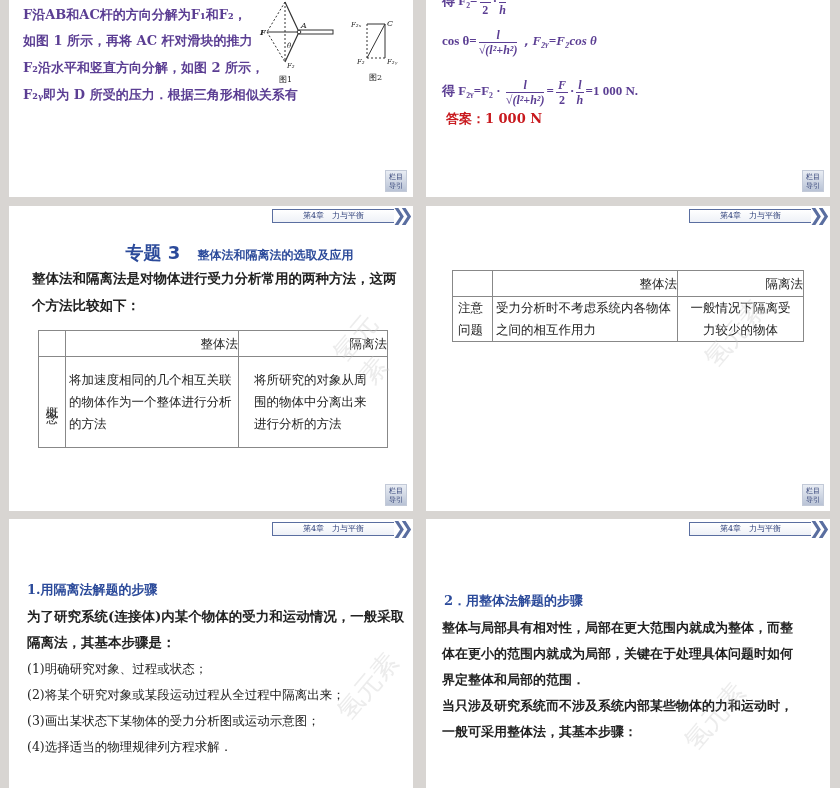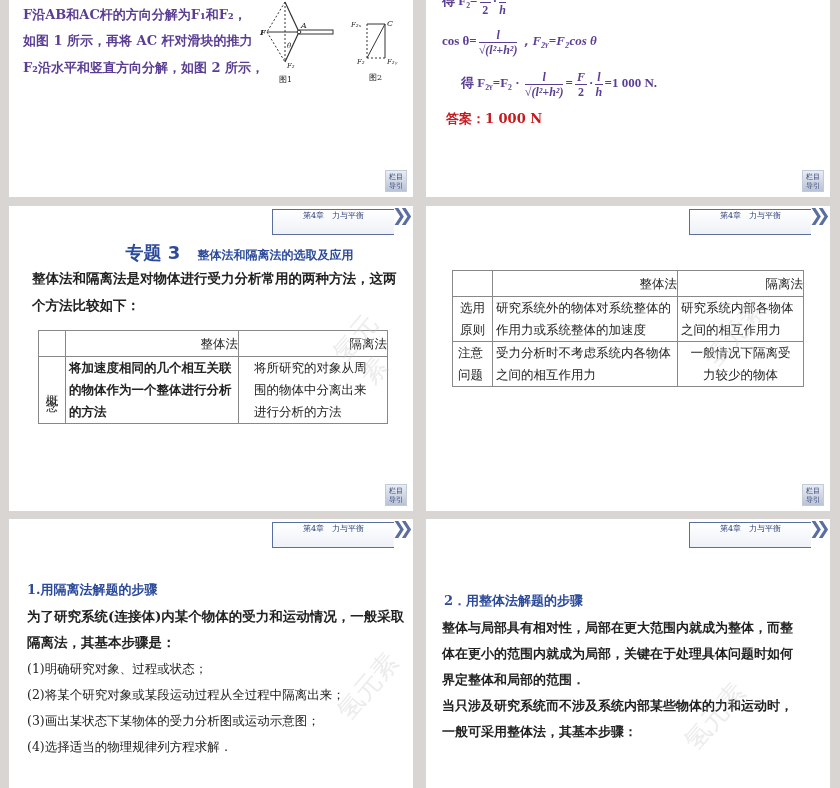--- a/index.html
+++ b/index.html
@@ -6,21 +6,21 @@
   html, body { width: 840px; height: 788px; overflow: hidden; background: #d8d5d2; }
   body { position: relative; font-family: "DejaVu Serif", "Liberation Serif", serif; }
   .slide { position: absolute; background: #ffffff; overflow: hidden; }
   .s1 { left: 9px;   top: -6px;  width: 404px; height: 203px; }
   .s2 { left: 426px; top: -6px;  width: 404px; height: 203px; }
   .s3 { left: 9px;   top: 206px; width: 404px; height: 305px; }
   .s4 { left: 426px; top: 206px; width: 404px; height: 305px; }
   .s5 { left: 9px;   top: 519px; width: 404px; height: 275px; }
   .s6 { left: 426px; top: 519px; width: 404px; height: 275px; }
 
-  .chapter-tag { position: absolute; top: 3px; left: 263px; width: 122px; height: 26px;
+  .chapter-tag { position: absolute; top: 3px; left: 263px; width: 122px; height: 14px;
     border: 1.5px solid #5a6ea0; border-right: none; background: linear-gradient(#ffffff,#eef1f7);
     font-size: 8px; color: #2b3d78; text-align: center; line-height: 12px; font-family: "DejaVu Serif", serif; }
   .chapter-arrows { position: absolute; top: 0px; left: 383px; font-size: 17px; color: #5a6ea0; letter-spacing: -7px; line-height: 18px; }
 
   .nav-btn { position: absolute; width: 22px; height: 22px; right: 6px; bottom: 5px;
     background: linear-gradient(#e9edf4,#b9c3d6); border: 1px solid #c3cad8; font-size: 7px; line-height: 9px; color: #2d3c73;
     text-align: center; padding-top: 2px; font-family: "DejaVu Sans", sans-serif; }
 
   .purple { color: #5b3e93; font-weight: bold; }
   .txt { font-size: 13px; line-height: 25px; position: absolute; }
@@ -45,20 +45,21 @@
   .blue-h { color: #2b4a9a; font-size: 13px; font-weight: bold; position: absolute; }
   .watermark { position: absolute; color: rgba(200,200,200,0.35); font-size: 26px; transform: rotate(-50deg); font-family: "DejaVu Sans", sans-serif; pointer-events: none; }
 </style>
 </head>
 <body>
 
 <div class="slide s1">
   <div class="txt purple" style="left:14px;top:8px;">F沿AB和AC杆的方向分解为F₁和F₂，</div>
   <div class="txt purple" style="left:14px;top:34px;">如图 1 所示，再将 AC 杆对滑块的推力</div>
   <div class="txt purple" style="left:14px;top:61px;text-align:center;">F₂沿水平和竖直方向分解，如图 2 所示，</div>
+  <div class="txt purple" style="left:14px;top:88px;">F₂ᵧ即为 D 所受的压力．根据三角形相似关系有</div>
 
   <svg style="position:absolute;left:248px;top:6px;" width="80" height="84" viewBox="0 0 80 84">
     <line x1="28" y1="2" x2="42" y2="32" stroke="#333" stroke-width="1.2"></line>
     <line x1="42" y1="32" x2="28" y2="62" stroke="#333" stroke-width="1.2"></line>
     <line x1="28" y1="2" x2="10" y2="32" stroke="#333" stroke-dasharray="2,2"></line>
     <line x1="10" y1="32" x2="28" y2="62" stroke="#333" stroke-dasharray="2,2"></line>
     <line x1="28" y1="2" x2="28" y2="62" stroke="#333" stroke-dasharray="2,2"></line>
     <line x1="42" y1="32" x2="10" y2="32" stroke="#333"></line>
     <rect x="42" y="30" width="34" height="4" fill="#fff" stroke="#333"></rect>
     <circle cx="42" cy="32" r="1.8" fill="#fff" stroke="#333"></circle>
@@ -88,21 +89,21 @@
   </div>
 </div>
 
 <div class="slide s2">
   <div class="math" style="left:16px;top:-6px;">
     <span>得 F₂=</span><span class="frac"><span class="num">F</span><span class="den">2</span></span><span>·</span><span class="frac"><span class="num">&nbsp;</span><span class="den italic">h</span></span>
   </div>
   <div class="math" style="left:16px;top:34px;">
     <span>cos θ=</span><span class="frac"><span class="num italic">l</span><span class="den italic">√(l²+h²)</span></span><span class="italic">，F₂ᵧ=F₂cos θ</span>
   </div>
-  <div class="math" style="left:16px;top:76px;margin-left:19px;">
+  <div class="math" style="left:16px;top:84px;">
     <span>得 F₂ᵧ=F₂ · </span><span class="frac"><span class="num italic">l</span><span class="den italic">√(l²+h²)</span></span><span>=</span><span class="frac"><span class="num italic">F</span><span class="den">2</span></span><span>·</span><span class="frac"><span class="num italic">l</span><span class="den italic">h</span></span><span>=1 000 N.</span>
   </div>
   <div class="txt red" style="left:20px;top:112px;">答案：1 000 N</div>
   <div class="nav-btn">
     <span>栏目</span><br>
     <span>导引</span>
   </div>
 </div>
 
 <div class="slide s3">
@@ -116,46 +117,41 @@
   <div class="blk blk-b" style="left:23px;top:87px;">个方法比较如下：</div>
   <table class="cmp" style="left:29px;top:124px;width:350px;">
     <tbody>
         <tr>
       <th style="width:26px;"></th>
       <th style="width:173px;">整体法</th>
       <th>隔离法</th>
     </tr>
     <tr>
       <td style="text-align:center;writing-mode:vertical-rl;padding:10px 2px;letter-spacing:6px;">概念</td>
-      <td style="padding:0 3px;font-weight:bold;">将加速度相同的几个相互关联的物体作为一个整体进行分析的方法</td>
+      <td style="padding:12px 3px;">将加速度相同的几个相互关联的物体作为一个整体进行分析的方法</td>
       <td style="padding:0 15px;">将所研究的对象从周围的物体中分离出来进行分析的方法</td>
     </tr>
   </tbody>
     </table>
   <div class="watermark" style="left:330px;top:100px;">氢元素</div>
   <div class="nav-btn">
     <span>栏目</span><br>
     <span>导引</span>
   </div>
 </div>
 
 <div class="slide s4">
   <div class="chapter-tag">第4章　力与平衡</div>
   <div class="chapter-arrows">❯❯</div>
   <table class="cmp" style="left:26px;top:64px;width:352px;">
     <tbody>
         <tr>
       <th style="width:40px;"></th>
       <th style="width:185px;">整体法</th>
       <th>隔离法</th>
-    </tr>
-    <tr>
-      <td style="text-align:center;padding:0 5px;">选用原则</td>
-      <td style="padding:0 3px;">研究系统外的物体对系统整体的作用力或系统整体的加速度</td>
-      <td style="padding:0 3px;">研究系统内部各物体之间的相互作用力</td>
     </tr>
     <tr>
       <td style="text-align:left;padding:0 5px;">注意问题</td>
       <td style="padding:0 3px;">受力分析时不考虑系统内各物体之间的相互作用力</td>
       <td style="padding:0 8px;text-align:center;">一般情况下隔离受力较少的物体</td>
     </tr>
   </tbody>
     </table>
   <div class="watermark" style="left:270px;top:110px;">氢元素</div>
   <div class="nav-btn">

